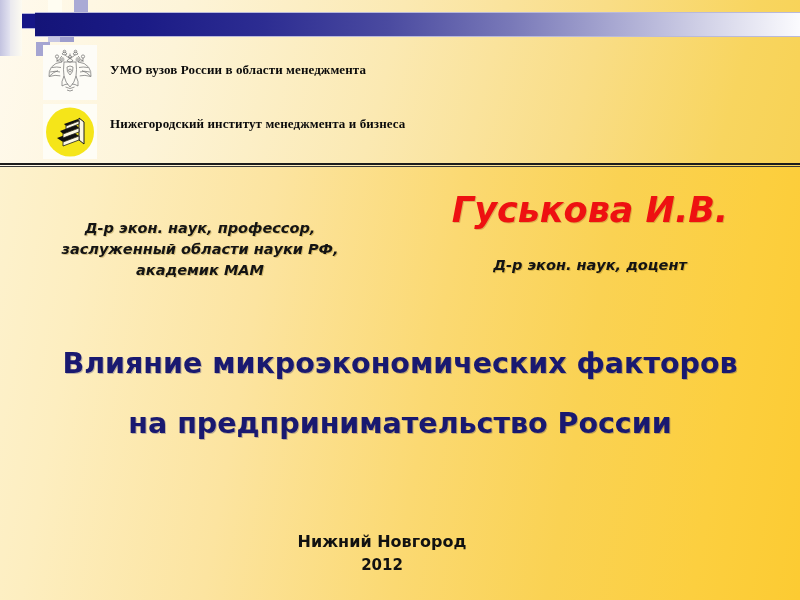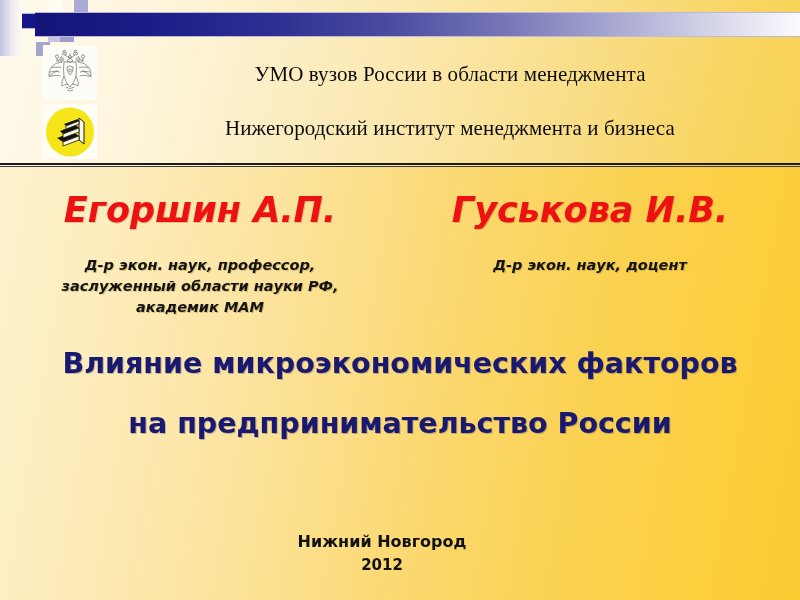--- a/index.html
+++ b/index.html
@@ -88,25 +88,24 @@
     height: 55px;
     background: #fefdf6;
   }
   #logo-nimb svg { display:block; width:100%; height:100%; }
 
   
   .hdr-line {
     position: absolute;
     left: 110px;
     width: 680px;
-    text-align: center;
     font-family: "Liberation Serif", serif;
-    font-weight: normal;
+    font-weight: bold;
     color: #0b0b0b;
-    font-size: 21px;
+    font-size: 13px;
     letter-spacing: 0.1px;
     white-space: nowrap;
   }
   #hdr-line-1 { top: 62px; }
   #hdr-line-2 { top: 116px; }
 
   
   #divider {
     position: absolute;
     left: 0;
@@ -277,21 +276,20 @@
     <div class="hdr-line" id="hdr-line-1">УМО вузов России в области менеджмента</div>
     <div class="hdr-line" id="hdr-line-2">Нижегородский институт менеджмента и бизнеса</div>
   </div>
 
   <div id="divider">
     <div class="rule-thick"></div>
     <div class="rule-thin"></div>
   </div>
 
   <div class="author-col" id="author-col-left">
-    <div class="author-name">Егоршин А.П.</div>
     <div class="author-role">
       <div>Д-р экон. наук, профессор,</div>
       <div>заслуженный области науки РФ,</div>
       <div>академик МАМ</div>
     </div>
   </div>
 
   <div class="author-col" id="author-col-right">
     <div class="author-name">Гуськова И.В.</div>
     <div class="author-role">

